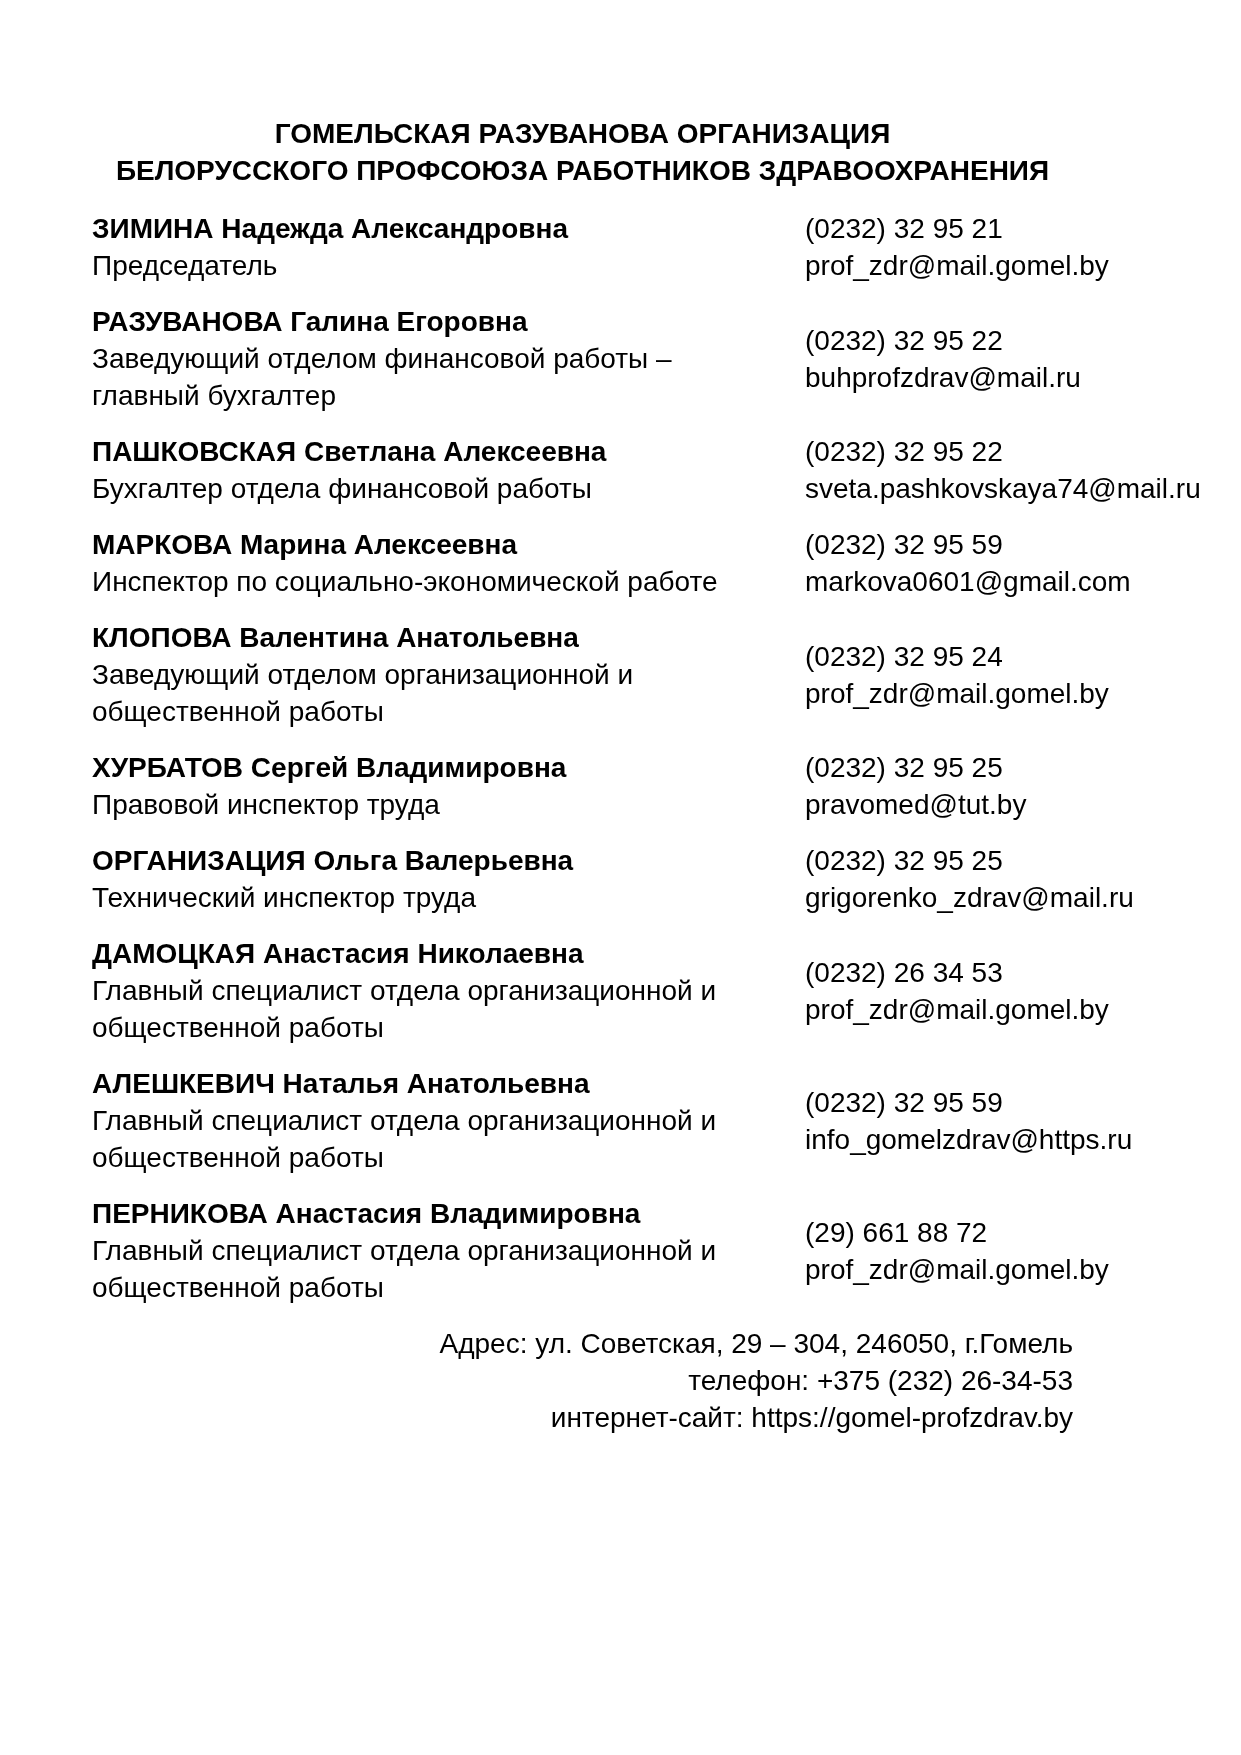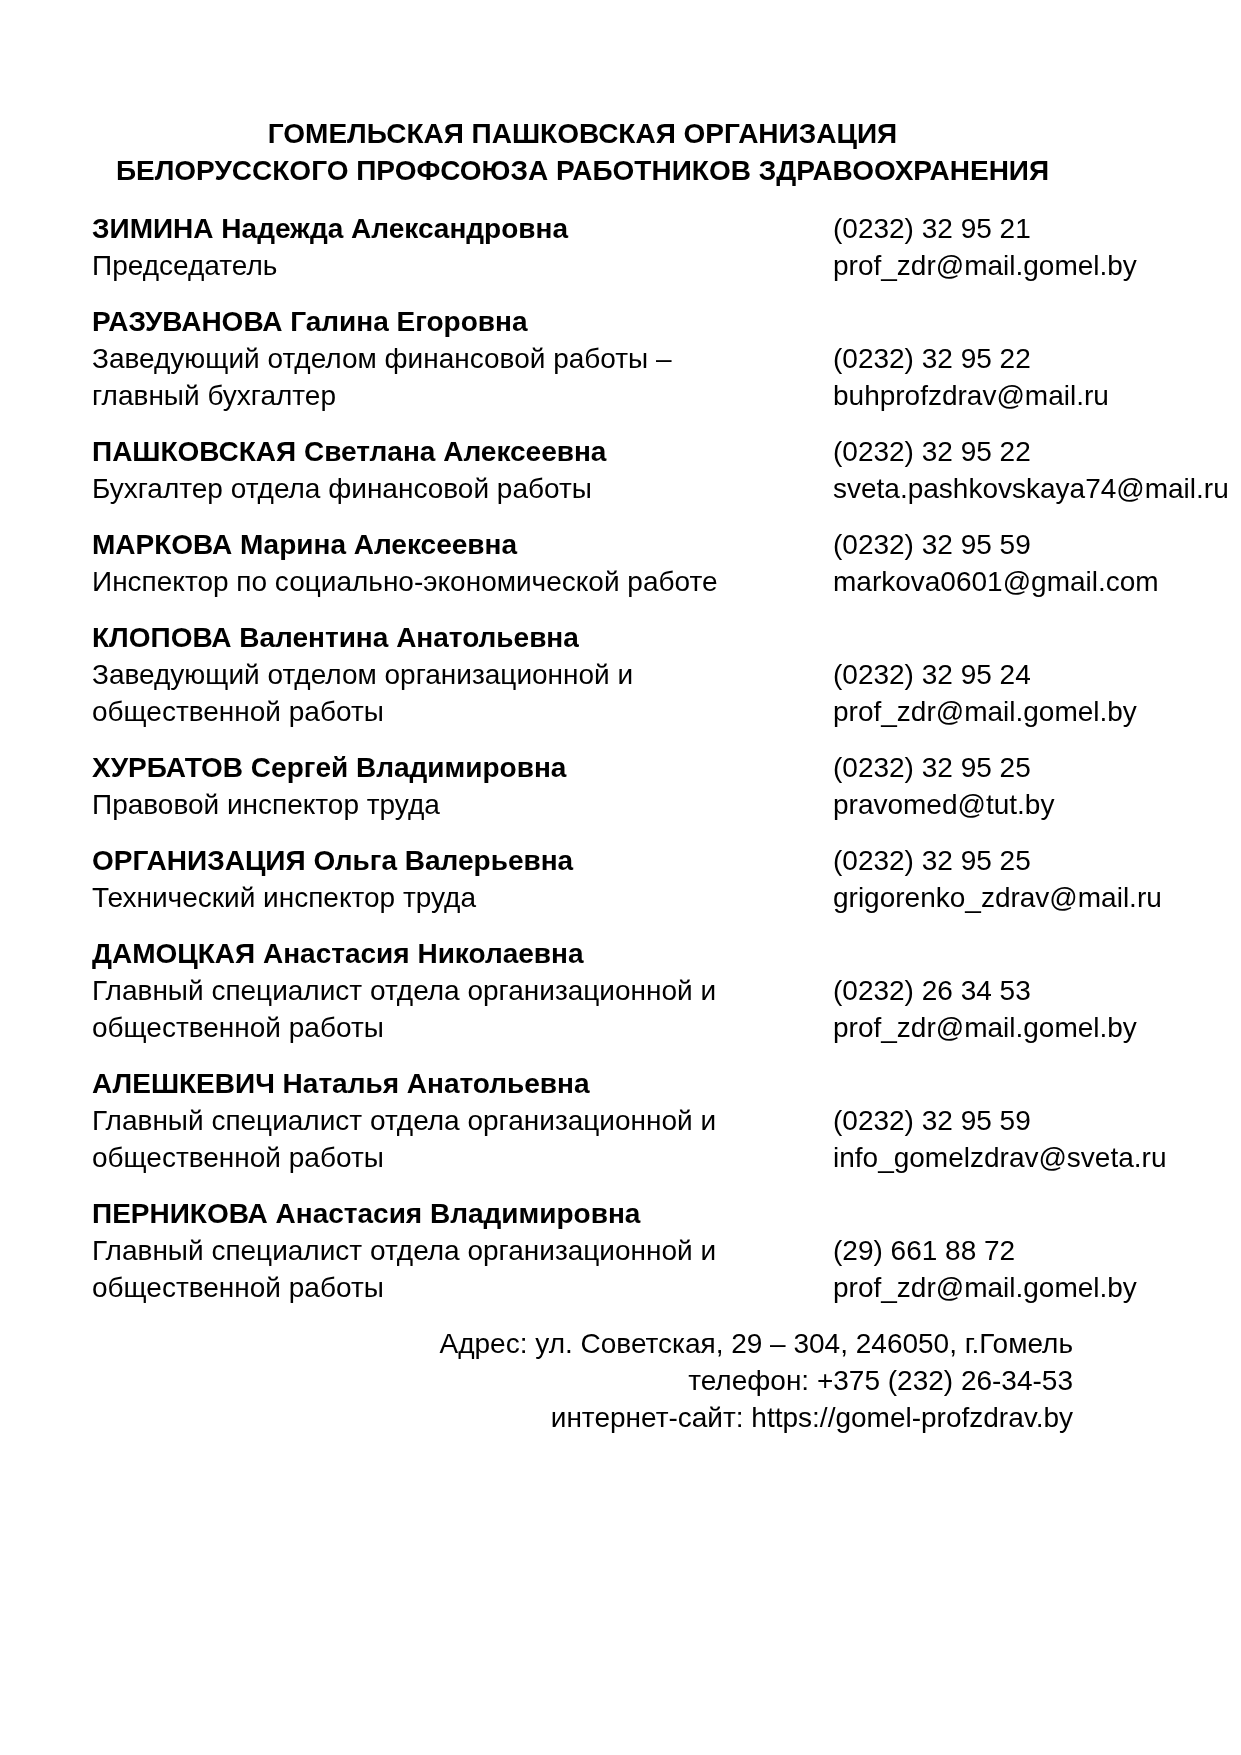--- a/index.html
+++ b/index.html
@@ -22,23 +22,22 @@
   .doc-title {
     font-size: 28px;
     line-height: 37px;
     font-weight: bold;
     text-align: center;
     margin: 0 0 21px 0;
   }
   .contacts { margin: 0; }
   .entry {
     display: flex;
-    align-items: flex-end;
+    align-items: center;
     margin-bottom: 19px;
-    gap: 28px;
   }
   .entry .left {
     flex: 0 0 713px;
     width: 713px;
   }
   .entry .right {
     flex: 1 0 auto;
     white-space: nowrap;
   }
   .contact-name { font-weight: bold; }
@@ -50,21 +49,21 @@
   }
   .footer div { margin: 0; }
 </style>
 </head>
 <body>
 
 <div class="page">
   <div class="content">
 
     <h1 class="doc-title">
-      <span>ГОМЕЛЬСКАЯ ПАШКОВСКАЯ ОРГАНИЗАЦИЯ</span><br>
+      <span>ГОМЕЛЬСКАЯ РАЗУВАНОВА ОРГАНИЗАЦИЯ</span><br>
       <span>БЕЛОРУССКОГО ПРОФСОЮЗА РАБОТНИКОВ ЗДРАВООХРАНЕНИЯ</span>
     </h1>
 
     <div class="contacts">
   <div class="entry">
     <div class="left">
       <div class="contact-name">ЗИМИНА Надежда Александровна</div>
     <div class="contact-role">Председатель</div>
           </div>
     <div class="right">
@@ -154,21 +153,21 @@
   </div>
 
   <div class="entry">
     <div class="left">
       <div class="contact-name">АЛЕШКЕВИЧ Наталья Анатольевна</div>
     <div class="contact-role">Главный специалист отдела организационной и</div>
             <div class="contact-role">общественной работы</div>
           </div>
     <div class="right">
       <div class="contact-phone">(0232) 32 95 59</div>
-      <div class="contact-email">info_gomelzdrav@sveta.ru</div>
+      <div class="contact-email">info_gomelzdrav@https.ru</div>
     </div>
   </div>
 
   <div class="entry">
     <div class="left">
       <div class="contact-name">ПЕРНИКОВА Анастасия Владимировна</div>
     <div class="contact-role">Главный специалист отдела организационной и</div>
             <div class="contact-role">общественной работы</div>
           </div>
     <div class="right">

